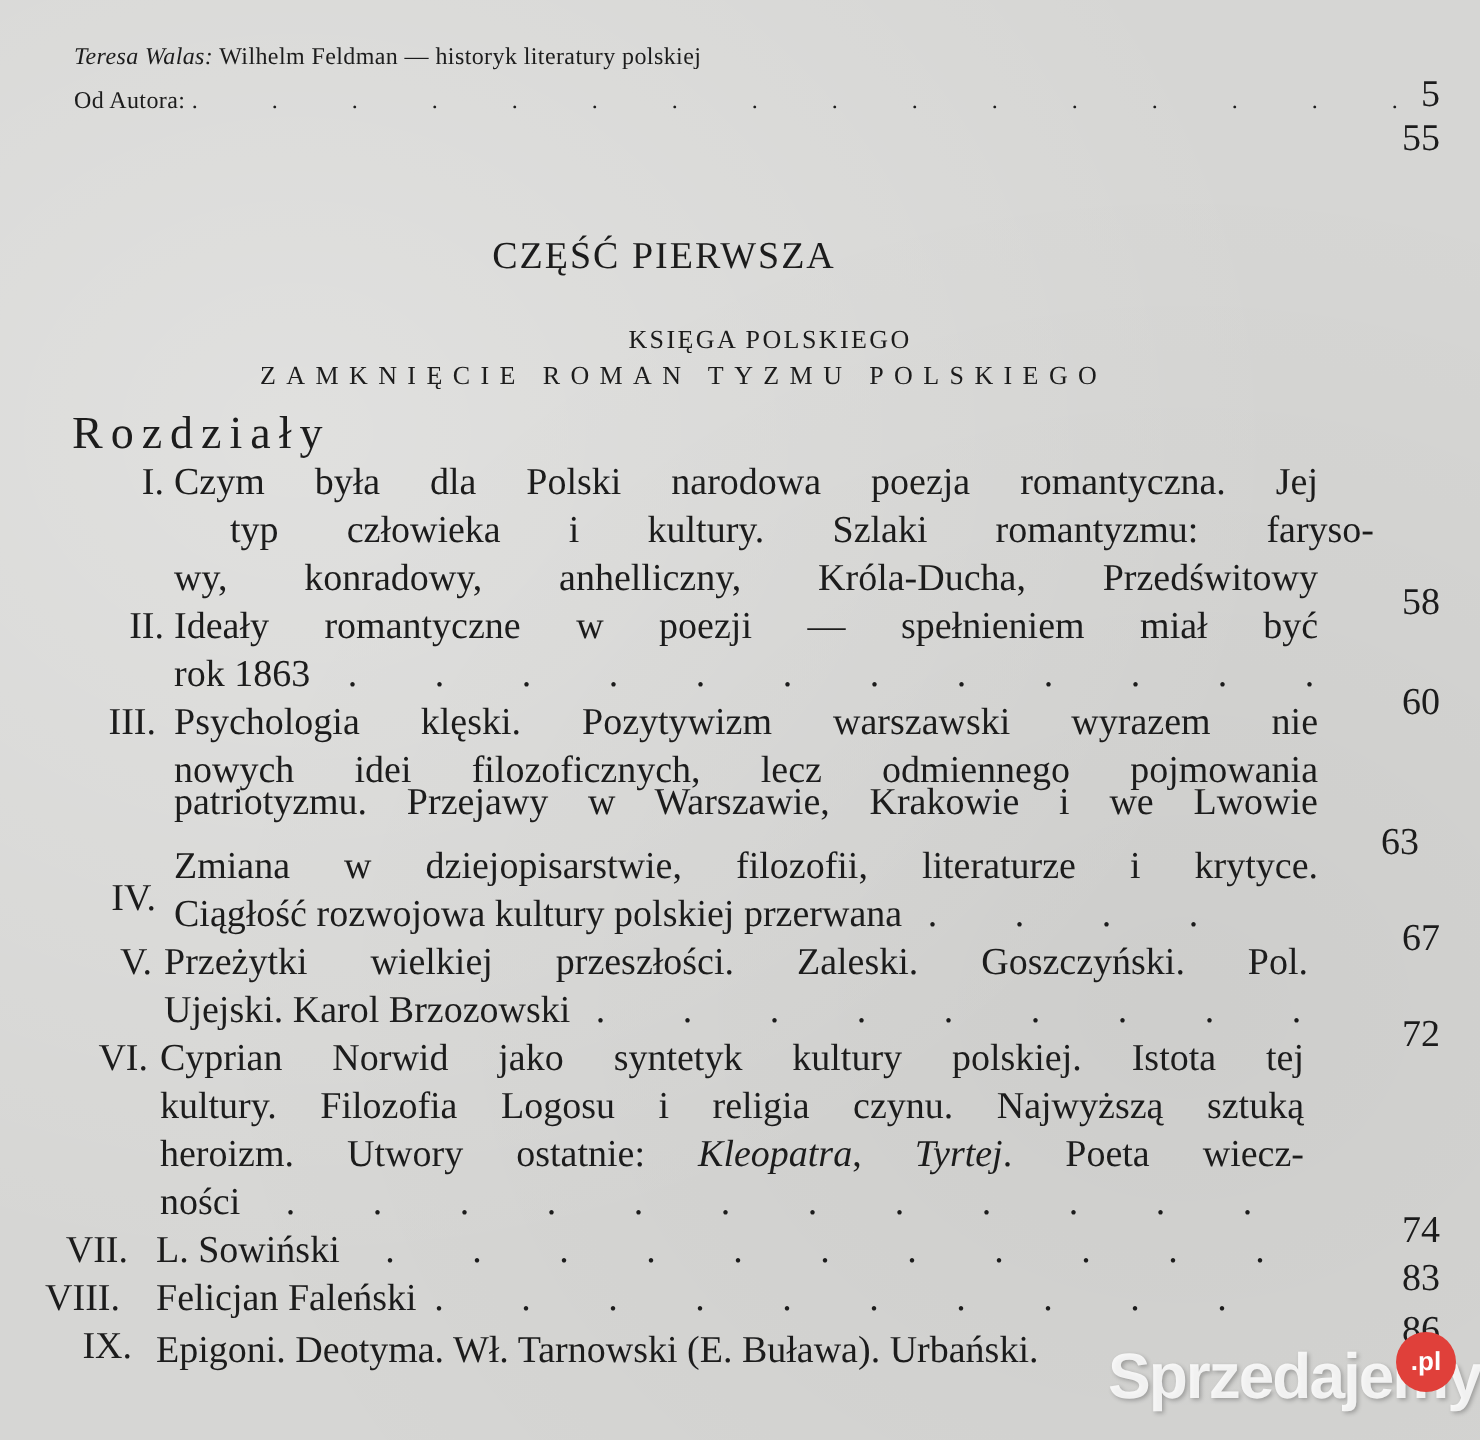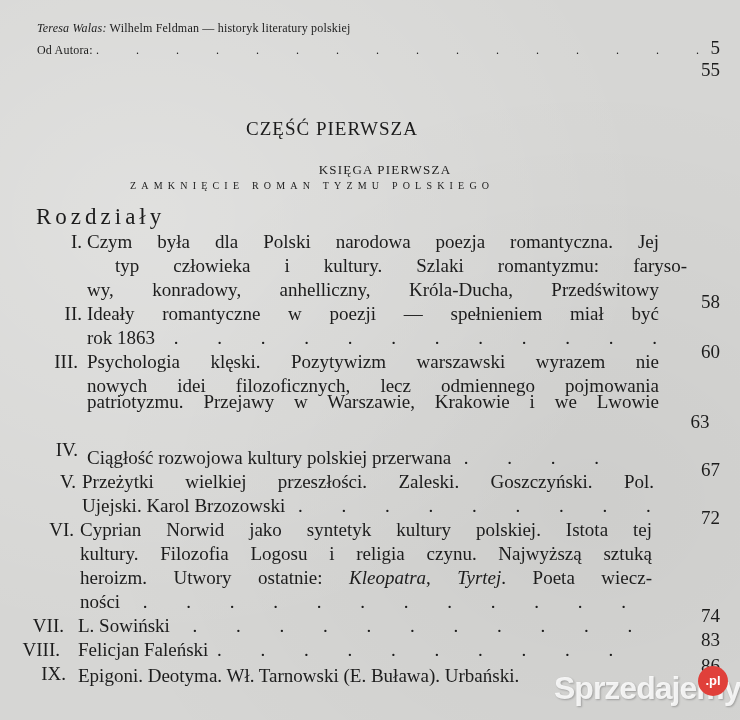--- a/index.html
+++ b/index.html
@@ -83,21 +83,21 @@
     text-align: center;
     font-size: 13px;
     letter-spacing: 1.2px;
     padding-left: 30px;
     box-sizing: border-box;
   }
   .heading-title {
     position: absolute;
     top: 180px;
     left: 130px;
-    font-size: 10px;
+    font-size: 13px;
     letter-spacing: 5.2px;
     white-space: nowrap;
   }
   .rozdzialy {
     position: absolute;
     top: 204px;
     left: 36px;
     font-size: 23px;
     letter-spacing: 4px;
   }
@@ -139,21 +139,21 @@
   </div>
   <div class="page-num" style="top:36px;">5</div>
 
   <div class="line" style="top:38px; left:37px;">
     <span>Od Autora:</span>
     <span class="dots">. . . . . . . . . . . . . . . .</span>
   </div>
   <div class="page-num" style="top:58px;">55</div>
 
   <div class="heading-part">CZĘŚĆ PIERWSZA</div>
-  <div class="heading-book">KSIĘGA PIERWSZA</div>
+  <div class="heading-book">KSIĘGA POLSKIEGO</div>
   <div class="heading-title">ZAMKNIĘCIE ROMAN TYZMU POLSKIEGO</div>
   <div class="rozdzialy">Rozdziały</div>
 
   <div class="numeral" style="top:230px; left:22px;">I.</div>
   <div class="text justify" style="top:230px;">Czym była dla Polski narodowa poezja romantyczna. Jej</div>
   <div class="text justify" style="top:254px;margin-left:28px;">typ człowieka i kultury. Szlaki romantyzmu: faryso-</div>
   <div class="text justify" style="top:278px;">wy, konradowy, anhelliczny, Króla-Ducha, Przedświtowy</div>
   <div class="page-num" style="top:290px;">58</div>
 
   <div class="numeral" style="top:302px; left:22px;">II.</div>
@@ -164,20 +164,21 @@
   </div>
   <div class="page-num" style="top:340px;">60</div>
 
   <div class="numeral" style="top:350px; left:18px;">III.</div>
   <div class="text justify" style="top:350px;">Psychologia klęski. Pozytywizm warszawski wyrazem nie</div>
   <div class="text justify" style="top:374px;">nowych idei filozoficznych, lecz odmiennego pojmowania</div>
   <div class="text justify" style="top:390px;">patriotyzmu. Przejawy w Warszawie, Krakowie i we Lwowie</div>
   <div class="page-num" style="top:410px;text-align:center;">63</div>
 
   <div class="numeral" style="top:422px; left:18px;margin-top:16px;">IV.</div>
+  <div class="text justify" style="top:422px;">Zmiana w dziejopisarstwie, filozofii, literaturze i krytyce.</div>
   <div class="text" style="top:446px;">
     <span>Ciągłość rozwojowa kultury polskiej przerwana</span>
     <span class="dots" style="margin-left:8px;">. . . .</span>
   </div>
   <div class="page-num" style="top:458px;">67</div>
 
   <div class="numeral" style="top:470px; left:16px;">V.</div>
   <div class="text justify" style="top:470px; left:82px;">Przeżytki wielkiej przeszłości. Zaleski. Goszczyński. Pol.</div>
   <div class="text" style="top:494px; left:82px;">
     <span>Ujejski. Karol Brzozowski</span>

